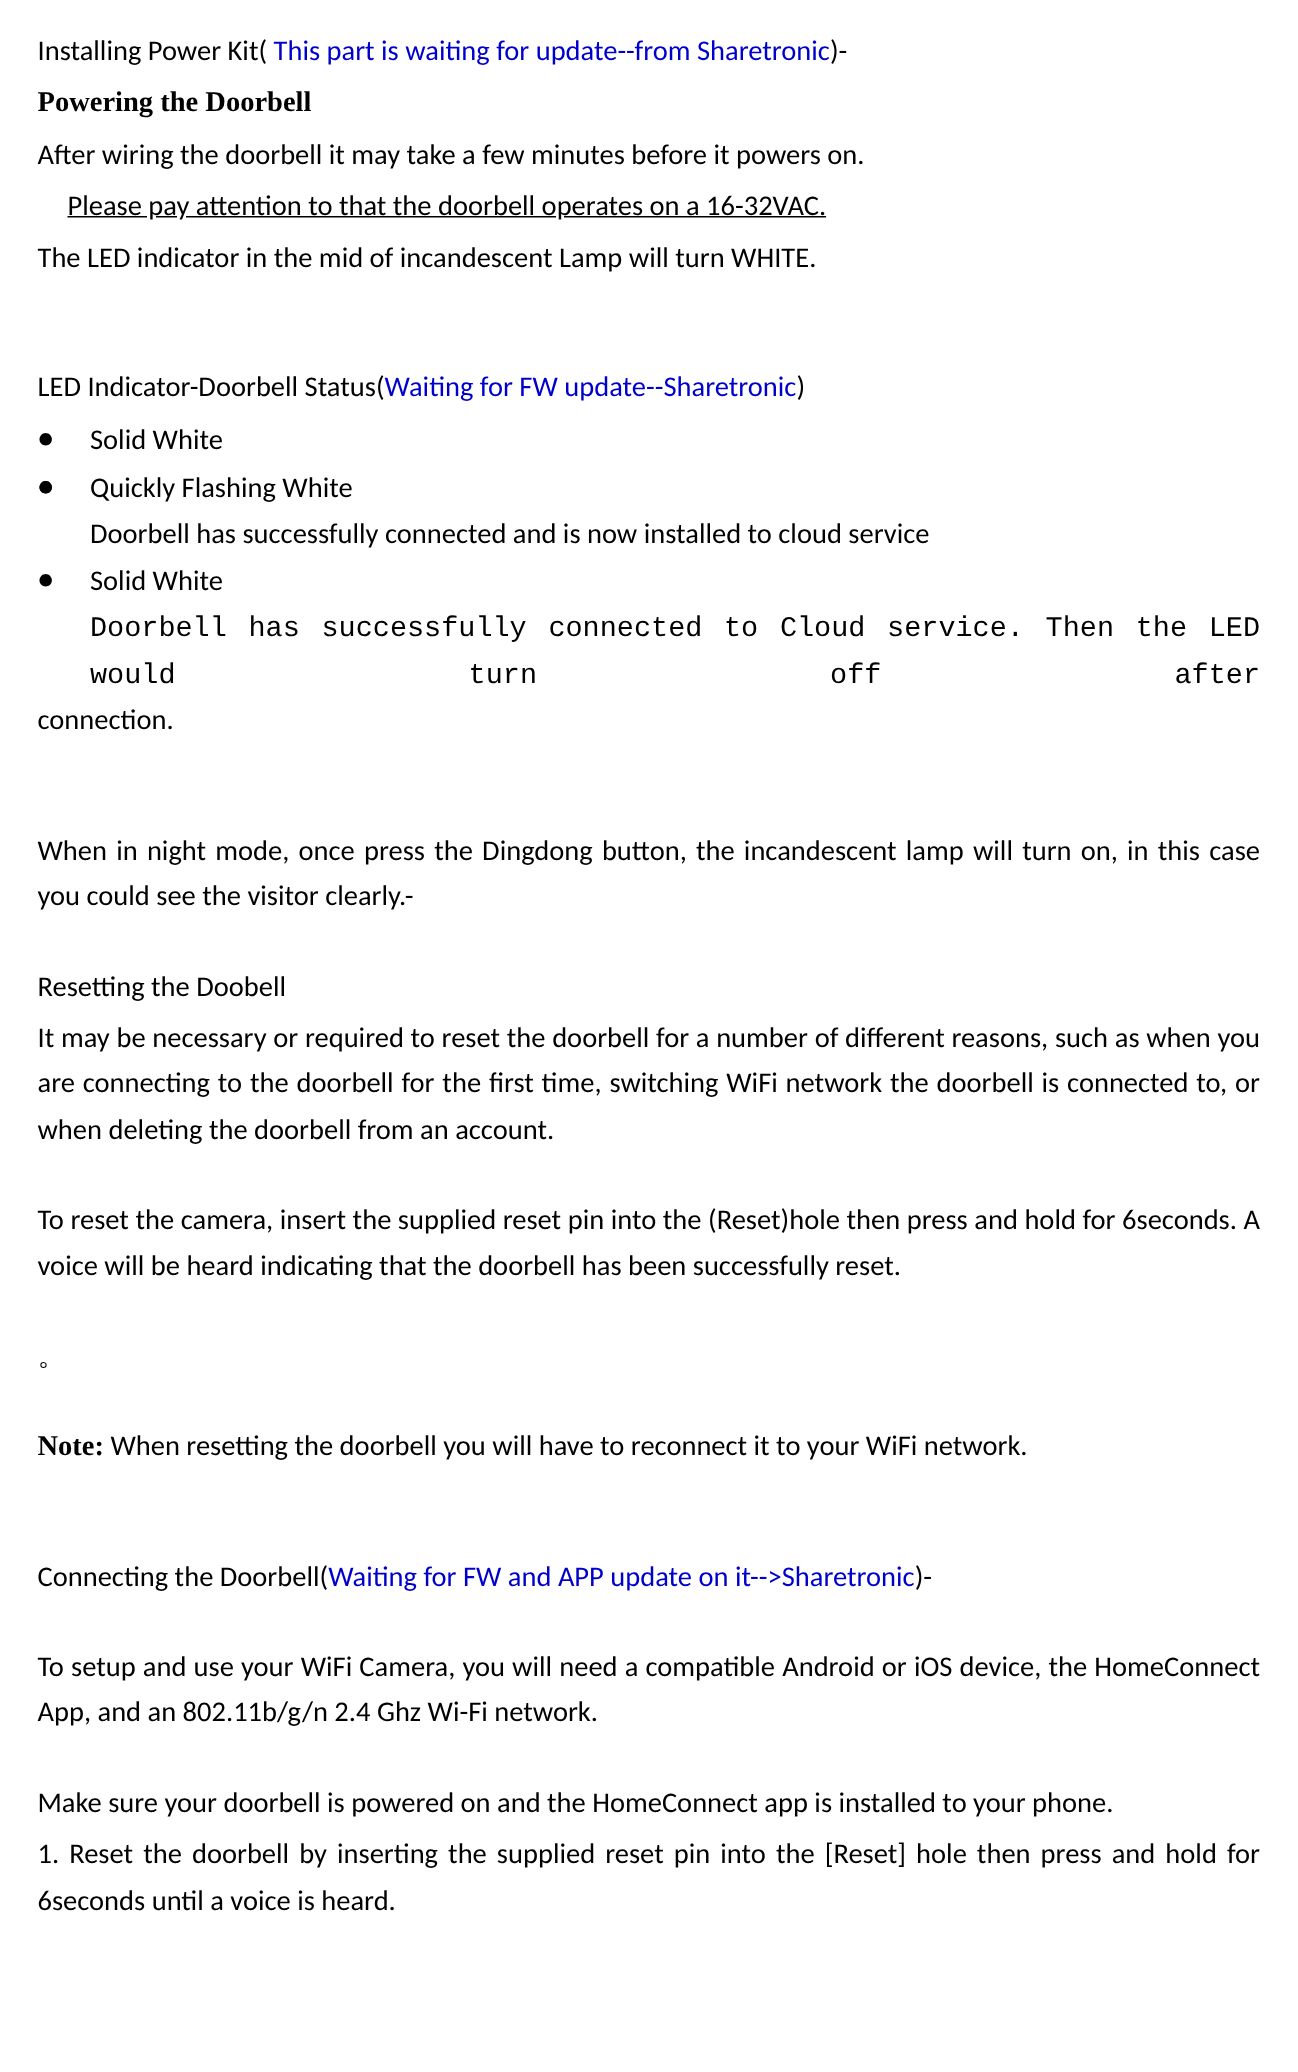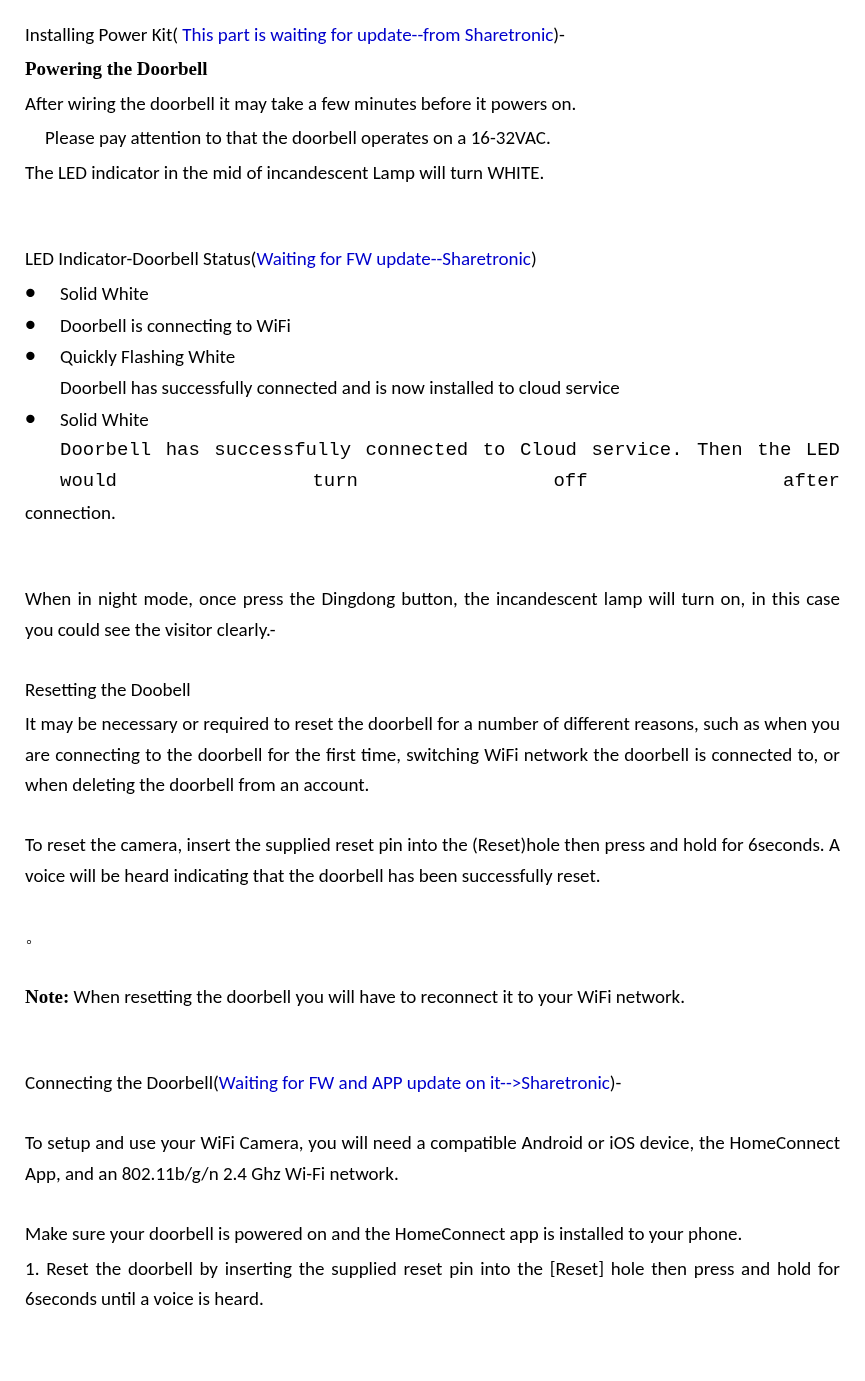--- a/index.html
+++ b/index.html
@@ -28,21 +28,21 @@
       line-height: 1.65;
     }
     ul.bullet-list li .bullet {
       position: absolute;
       left: 0px;
       top: 0px;
       font-size: 18px;
     }
     .justify { text-align: justify; }
     .justify-full { text-align: justify; text-align-last: justify; font-family: Liberation Mono, monospace; }
-    .indent { padding-left: 20px; }
+    .indent { padding-left: 20px; text-decoration: underline; }
   </style>
 </head>
 <body>
 
 <p>
   <span>Installing Power Kit( </span><span class="blue">This part is waiting for update--from Sharetronic</span><span>)-</span>
 </p>
 
 <p class="bold">Powering the Doorbell</p>
 
@@ -57,21 +57,20 @@
   <span>LED Indicator-Doorbell Status(</span><span class="blue">Waiting for FW update--Sharetronic</span><span>)</span>
 </p>
 
 <ul class="bullet-list">
   <li>
     <span class="bullet">●</span>
     <div>Solid White</div>
   </li>
   <li>
     <span class="bullet">●</span>
-    <div>Doorbell is connecting to WiFi</div>
   </li>
   <li>
     <span class="bullet">●</span>
     <div>Quickly Flashing White</div>
     <div>Doorbell has successfully connected and is now installed to cloud service</div>
   </li>
   <li>
     <span class="bullet">●</span>
     <div>Solid White</div>
     <div class="justify-full">Doorbell has successfully connected to Cloud service. Then the LED would turn off after</div>

